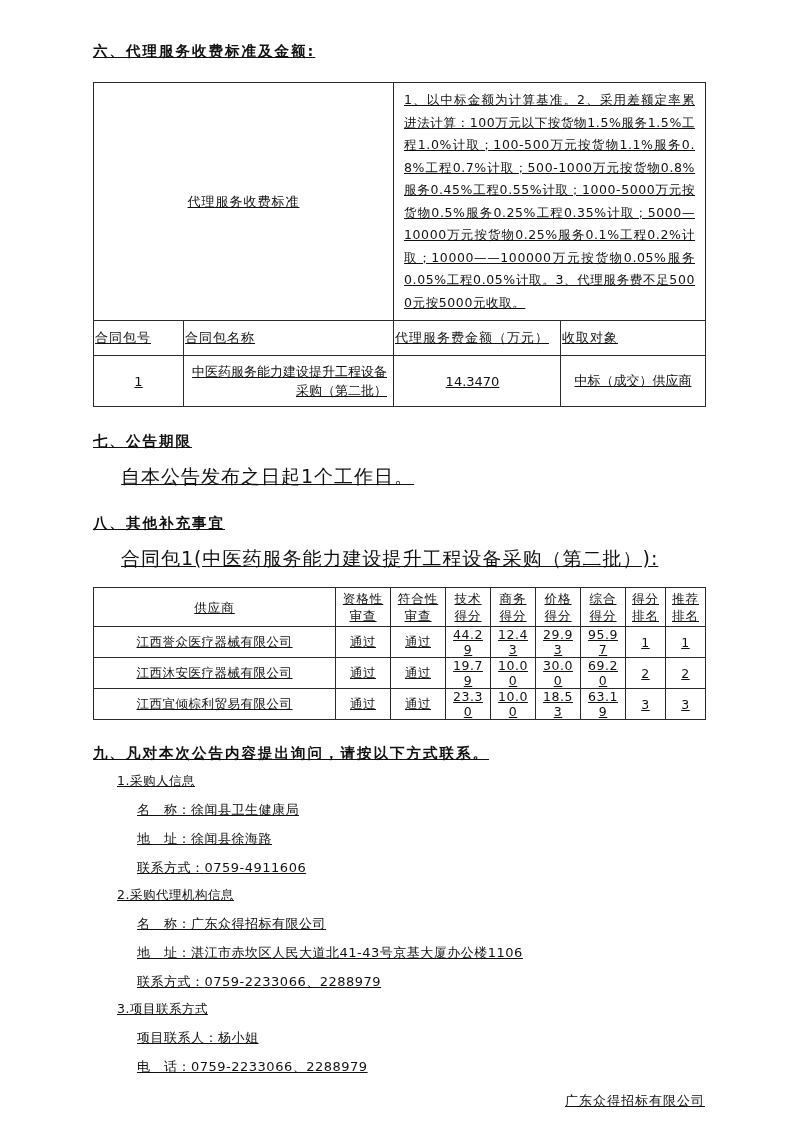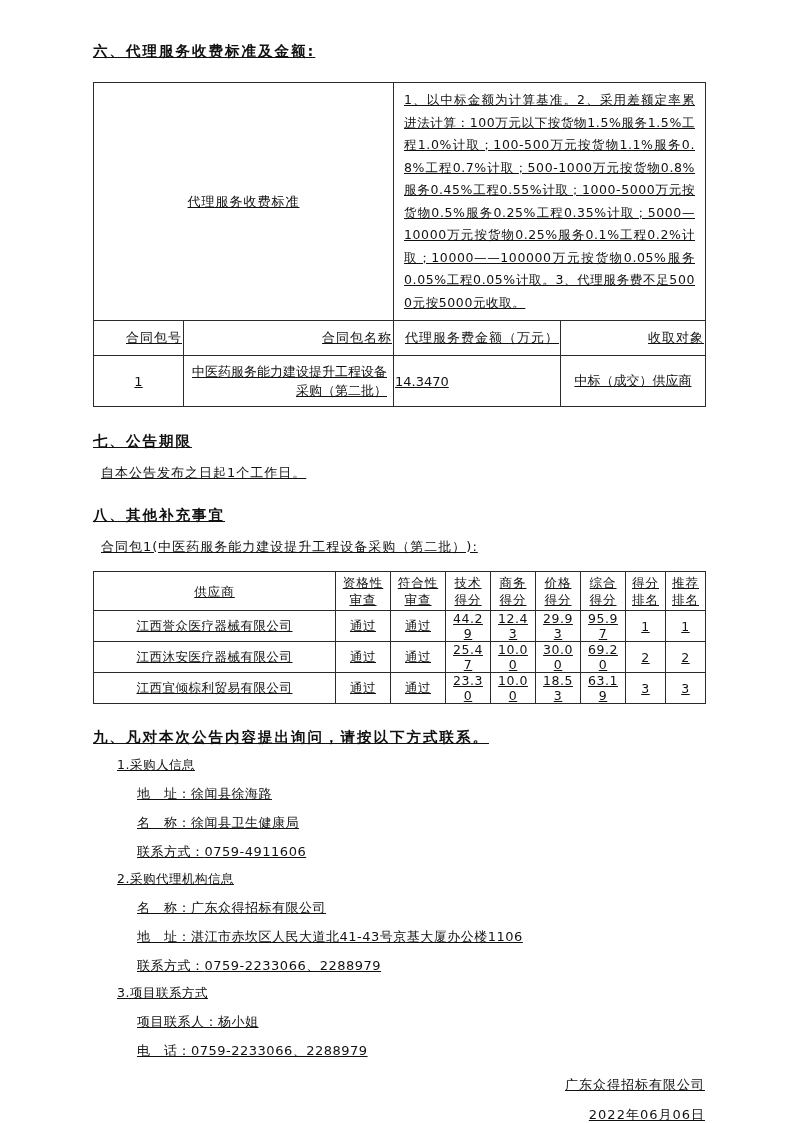--- a/index.html
+++ b/index.html
@@ -8,41 +8,41 @@
     font-family: "DejaVu Sans", "Liberation Sans", sans-serif;
     color: #111111;
     -webkit-font-smoothing: antialiased;
   }
   .page { position: relative; width: 612px; padding: 42px 88px 0 93px; text-decoration: underline; }
 
   .sec-heading {
     font-size: 14.5px; font-weight: bold; letter-spacing: 2px;
     margin: 0 0 0 0; color: #111;
   }
-  .body-line { font-size: 13px; letter-spacing: 1px; margin: 13px 0 0 8px; }
+  .body-line { font-size: 19px; letter-spacing: 1px; margin: 13px 0 0 28px; }
 
   table { border-collapse: collapse; table-layout: fixed; width: 612px; }
   td {
     border: 1px solid #2b2b2b; font-size: 13px; color: #111;
     vertical-align: middle; word-break: break-all;
   }
 
   
   .t1 { margin-top: 21px; }
   .t1 .t1-label { text-align: center; letter-spacing: 1px; }
   .t1 .t1-text {
     padding: 6px 10px; line-height: 22.5px; letter-spacing: 0.6px;
     text-align: justify; text-align-last: left; vertical-align: top;
     font-size: 12.5px;
   }
-  .t1 .t1-hdr td { height: 32px; text-align: right; letter-spacing: 1px; }
+  .t1 .t1-hdr td { height: 32px; text-align: left; letter-spacing: 1px; }
   .t1 .t1-data td { height: 42px; }
   .t1 .cell-center { text-align: center; }
   .t1 .cell-name { text-align: right; padding: 4px 6px; line-height: 19px; }
-  .t1 .cell-amount { text-align: left; padding-right: 10px; }
+  .t1 .cell-amount { text-align: center; padding-right: 10px; }
 
   .sec7 { margin-top: 25px; }
   .sec8 { margin-top: 24px; }
 
   
   .t2 { margin-top: 15px; }
   .t2 td { text-align: center; padding: 0 6px; }
   .t2 .t2-hdr td { height: 38px; line-height: 17px; letter-spacing: 1px; font-size: 12.5px; }
   .t2 .t2-row td { height: 27px; font-size: 12.5px; letter-spacing: 0.5px; }
 
@@ -129,21 +129,21 @@
         <td>12.43</td>
         <td>29.93</td>
         <td>95.97</td>
         <td>1</td>
         <td>1</td>
       </tr>
       <tr class="t2-row">
         <td>江西沐安医疗器械有限公司</td>
         <td>通过</td>
         <td>通过</td>
-        <td>25.47</td>
+        <td>19.79</td>
         <td>10.00</td>
         <td>30.00</td>
         <td>69.20</td>
         <td>2</td>
         <td>2</td>
       </tr>
       <tr class="t2-row">
         <td>江西宜倾棕利贸易有限公司</td>
         <td>通过</td>
         <td>通过</td>
@@ -155,24 +155,24 @@
         <td>3</td>
       </tr>
     </tbody>
   </table>
 
   <h2 class="sec-heading sec9">九、凡对本次公告内容提出询问，请按以下方式联系。</h2>
 
   <div class="contact-group">
     <div class="group-title">1.采购人信息</div>
     <div class="field-line">
+      <span class="field-label">名　称：</span><span>徐闻县卫生健康局</span>
+    </div>
+    <div class="field-line">
       <span class="field-label">地　址：</span><span>徐闻县徐海路</span>
-    </div>
-    <div class="field-line">
-      <span class="field-label">名　称：</span><span>徐闻县卫生健康局</span>
     </div>
     <div class="field-line">
       <span class="field-label">联系方式：</span><span>0759-4911606</span>
     </div>
   </div>
 
   <div class="contact-group">
     <div class="group-title">2.采购代理机构信息</div>
     <div class="field-line">
       <span class="field-label">名　称：</span><span>广东众得招标有限公司</span>

